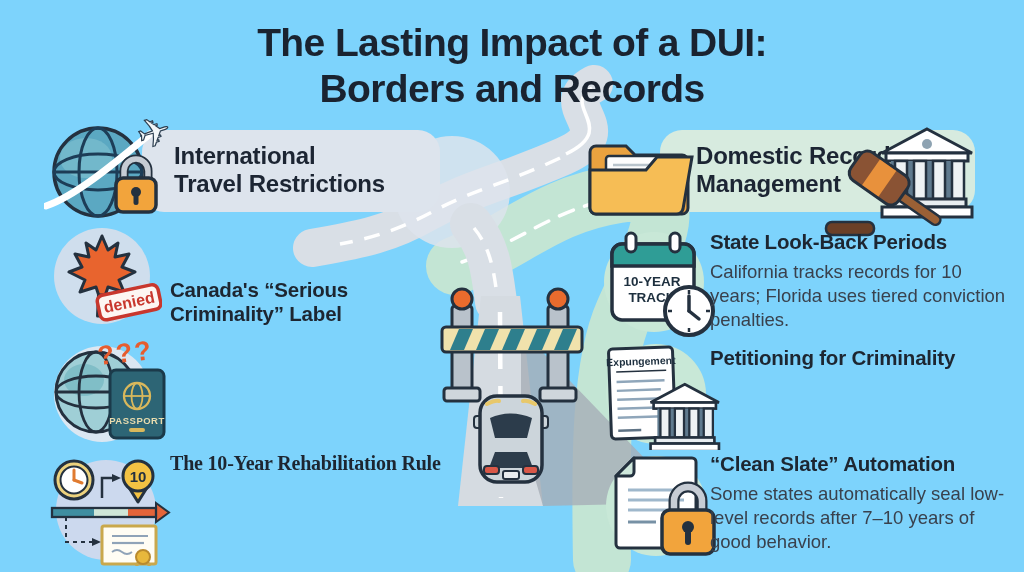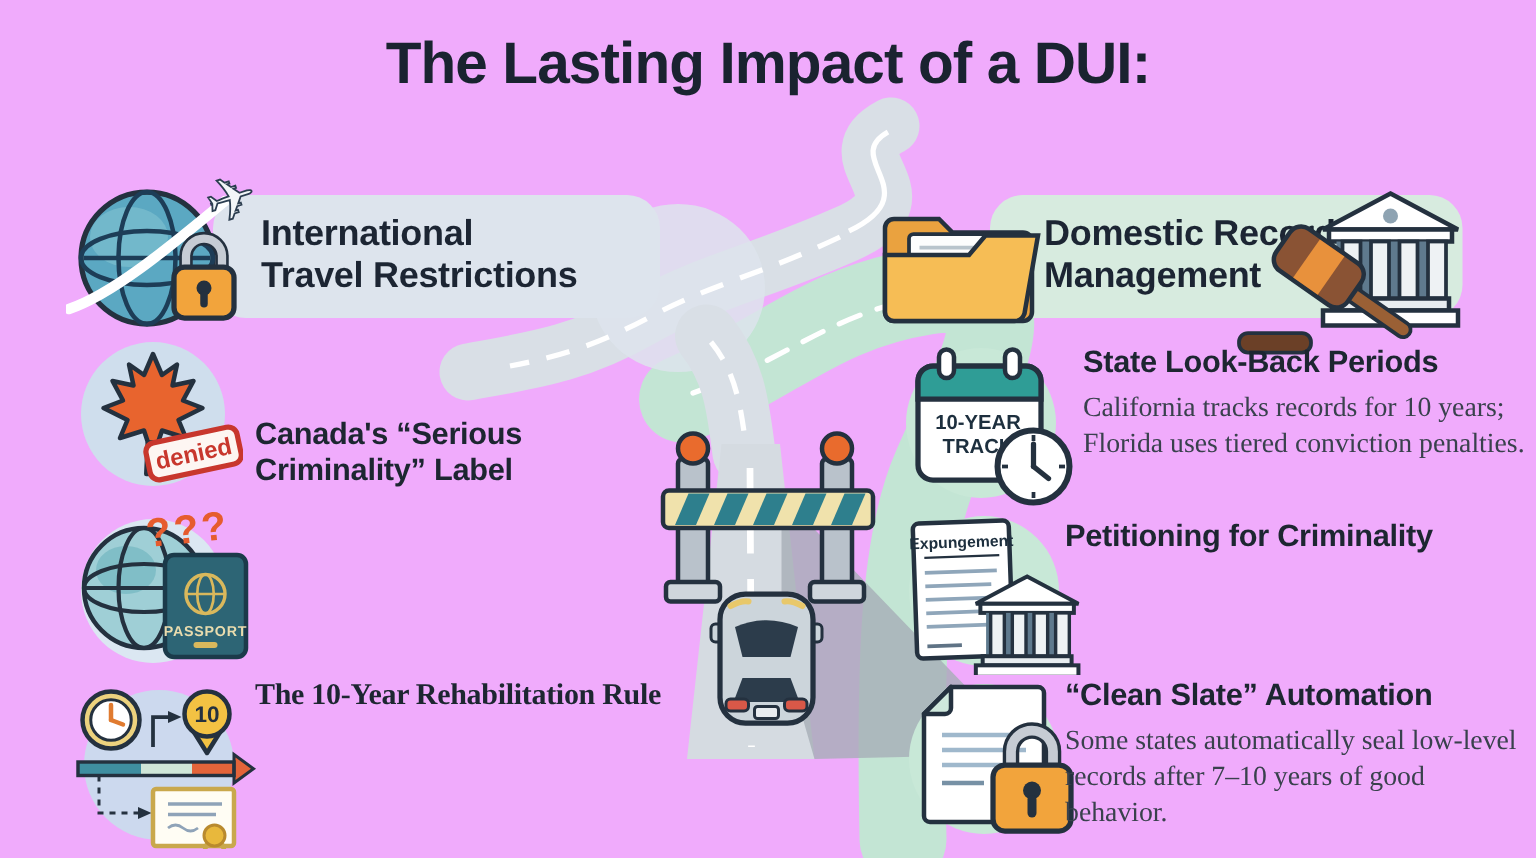--- a/index.html
+++ b/index.html
@@ -1,32 +1,32 @@
 <!DOCTYPE html>
 <html><head>
 <meta charset="utf-8">
 <style>
   html,body{margin:0;padding:0;background:#e8eaec;font-family:"Liberation Sans",sans-serif;}
-  .canvas{position:relative;width:1024px;height:572px;background:#f0abfc;overflow:hidden;color:#1d2631;}
+  .canvas{position:relative;width:1024px;height:572px;background:#7dd3fc;overflow:hidden;color:#1d2631;}
   .layer{position:absolute;inset:0;}
   .main-title{position:absolute;top:20px;left:0;width:100%;text-align:center;font-weight:bold;
     font-size:39px;line-height:1.18;color:#1a2330;letter-spacing:-0.6px;z-index:2;}
   .pill{position:absolute;height:82px;border-radius:22px;z-index:1;}
   .pill-left{left:142px;top:130px;width:298px;background:#dde4ed;}
   .pill-right{left:660px;top:130px;width:315px;background:#d7ebdf;}
   .header-text{position:absolute;font-weight:bold;font-size:24px;line-height:1.18;color:#1c2533;z-index:3;letter-spacing:-0.2px;}
   .header-text-left{left:174px;top:142px;}
   .header-text-right{left:696px;top:142px;}
   .icon{position:absolute;z-index:3;}
   .textblock{position:absolute;z-index:3;}
   .tb-l{left:170px;width:302px;}
   .tb-r{left:710px;width:302px;}
   .item-title{margin:0 0 6px 0;font-size:20.5px;font-weight:bold;line-height:1.18;color:#1d2631;letter-spacing:-0.2px;}
   .item-title.narrow{max-width:235px;}
-  .item-body{margin:0;font-size:18.5px;line-height:1.3;color:#39414d;font-family:Liberation Serif, serif;}
+  .item-body{margin:0;font-size:18.5px;line-height:1.3;color:#39414d;}
   svg text{font-family:"Liberation Sans",sans-serif;}
 </style>
 </head>
 <body>
 
 <div class="canvas">
 
   <svg class="layer" viewBox="0 0 1024 572" width="1024" height="572">
 
     <g>
@@ -73,20 +73,21 @@
       <path d="M490,418 C 504,412 518,412 532,418 L 527,438 L 495,438 Z" fill="#2c3c4b"></path>
       <path d="M495,452 L 527,452 L 533,468 L 489,468 Z" fill="#2c3c4b"></path>
       <rect x="484" y="466" width="15" height="8" rx="3" fill="#d95848" stroke="#24313f" stroke-width="2"></rect>
       <rect x="523" y="466" width="15" height="8" rx="3" fill="#d95848" stroke="#24313f" stroke-width="2"></rect>
       <rect x="503" y="471" width="16" height="8" rx="2" fill="#e8ecef" stroke="#24313f" stroke-width="2"></rect>
     </g>
   </svg>
 
   <div class="main-title">
     <div>The Lasting Impact of a DUI:</div>
+    <div>Borders and Records</div>
   </div>
 
   <div class="pill pill-left"></div>
   <div class="pill pill-right"></div>
 
   <div class="header-text header-text-left">
     <div>International</div>
     <div>Travel Restrictions</div>
   </div>
   <div class="header-text header-text-right">
@@ -221,21 +222,21 @@
     <g>
       <circle cx="93" cy="87" r="24" fill="#ffffff" stroke="#24313f" stroke-width="4"></circle>
       <line x1="93" y1="66" x2="93" y2="70" stroke="#24313f" stroke-width="2.5"></line>
       <line x1="93" y1="104" x2="93" y2="108" stroke="#24313f" stroke-width="2.5"></line>
       <line x1="72" y1="87" x2="76" y2="87" stroke="#24313f" stroke-width="2.5"></line>
       <line x1="110" y1="87" x2="114" y2="87" stroke="#24313f" stroke-width="2.5"></line>
       <path d="M93,87 V72" stroke="#24313f" stroke-width="3.5" stroke-linecap="round"></path>
       <path d="M93,87 L103,95" stroke="#24313f" stroke-width="3.5" stroke-linecap="round"></path>
     </g>
   </svg>
-  <div class="textblock tb-r" style="top:230px;margin-left:12px;">
+  <div class="textblock tb-r" style="top:230px;">
     <h3 class="item-title">State Look-Back Periods</h3>
     <p class="item-body">California tracks records for 10 years; Florida uses tiered conviction penalties.</p>
   </div>
 
   <svg class="icon" style="left:596px;top:338px;" width="130" height="112" viewBox="0 0 130 112">
     <circle cx="60" cy="56" r="50" fill="#c8e8d7"></circle>
     <g transform="rotate(-2 46 56)">
       <rect x="14" y="10" width="64" height="90" rx="4" fill="#ffffff" stroke="#24313f" stroke-width="3"></rect>
       <text x="46" y="27" text-anchor="middle" font-size="10.5" font-weight="bold" fill="#1d2f3e">Expungement</text>
       <line x1="21" y1="33" x2="71" y2="33" stroke="#24313f" stroke-width="1.5"></line>

